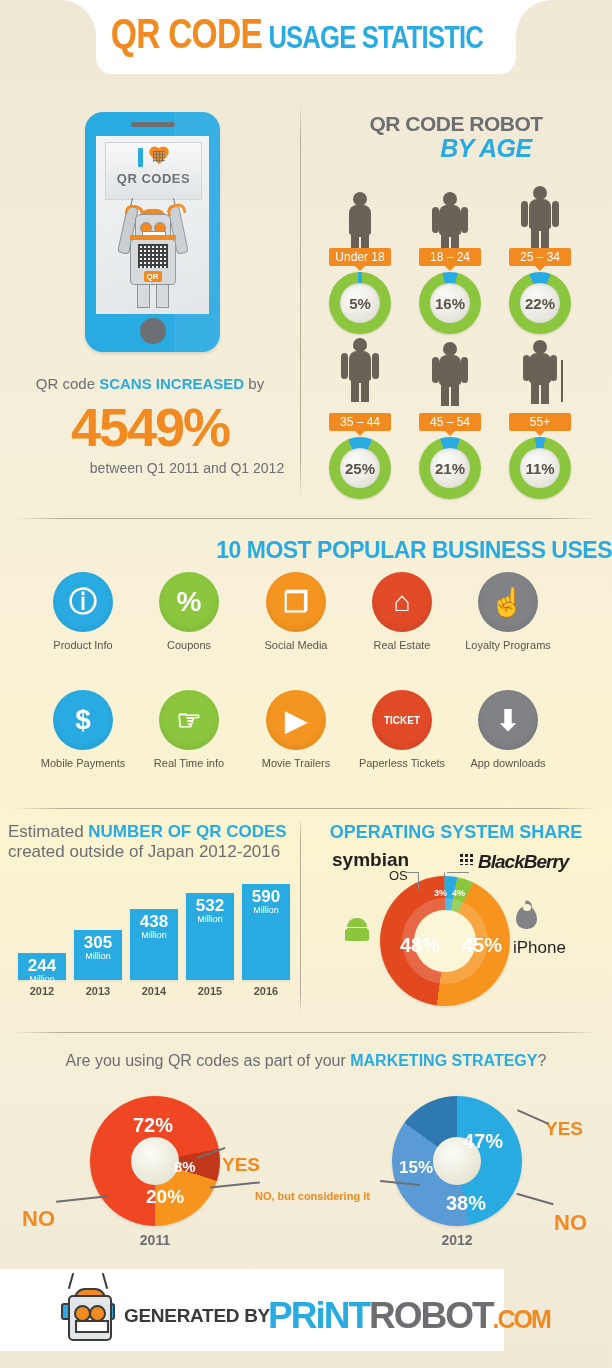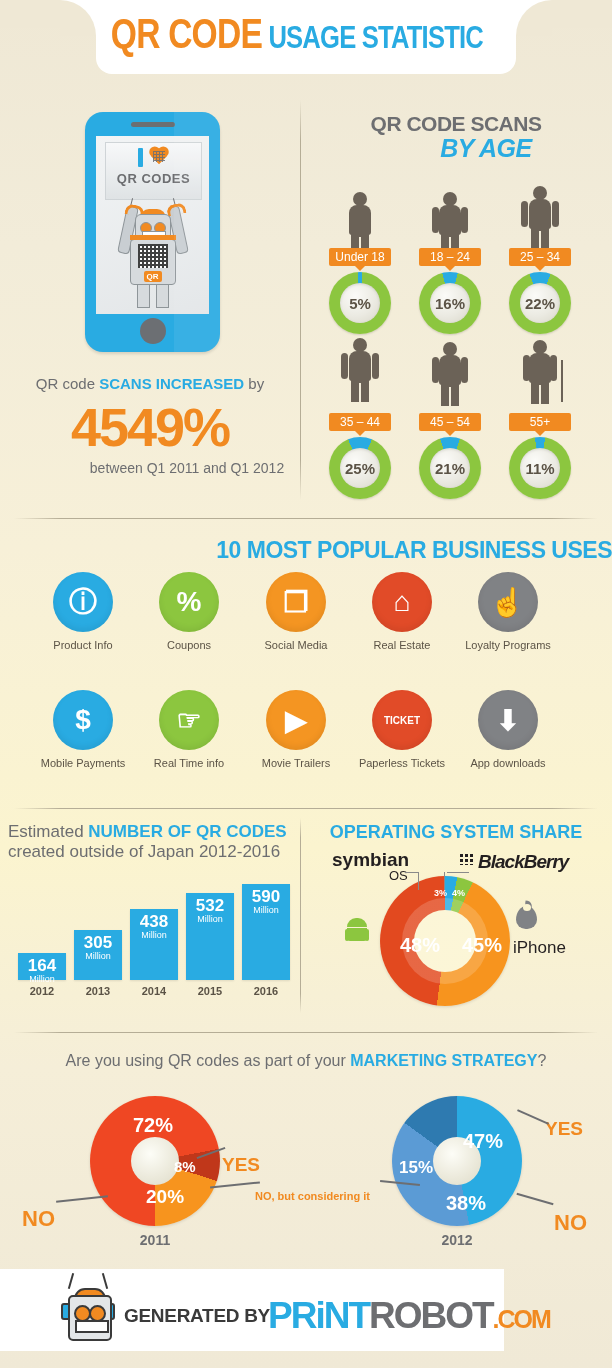--- a/index.html
+++ b/index.html
@@ -248,21 +248,21 @@
     </div>
     <div class="home-btn"></div>
   </div>
 
   <div class="stat-top">
     <span>QR code </span><b>SCANS INCREASED</b><span> by</span>
   </div>
   <div class="stat-big">4549%</div>
   <div class="stat-bot">between Q1 2011 and Q1 2012</div>
 
-  <div class="sec-title age-title1">QR CODE SCANS</div>
+  <div class="sec-title age-title1">QR CODE ROBOT</div>
   <div class="sec-title age-title2">BY AGE</div>
   <div id="age-area">
       <div class="person" style="left: 347px; top: 192px; width: 26px; height: 58px;">
         <span class="p-head"></span>
         <span class="p-body"></span>
         <span class="p-legs"></span>
       </div>
       <div class="tag" style="left: 329px; top: 248px; width: 62px;">Under 18</div>
       <div class="ring" style="left: 329px; top: 272px; background: conic-gradient(from -4.5deg, rgb(41, 171, 226) 0deg, rgb(41, 171, 226) 9deg, rgb(140, 198, 63) 9deg, rgb(140, 198, 63) 360deg); border-radius: 50%; box-shadow: rgba(0, 0, 0, 0.15) 0px 1px 2px;">
         <div style="position: absolute; left: 11px; top: 11px; width: 40px; height: 40px; border-radius: 50%; background: radial-gradient(circle at 38% 32%, rgb(251, 251, 248) 0%, rgb(235, 234, 226) 55%, rgb(217, 215, 201) 100%); box-shadow: rgba(0, 0, 0, 0.12) 0px 1px 3px inset;"></div>
@@ -399,21 +399,21 @@
   <div class="divider-h" style="top:808px;"></div>
   <div class="divider-v" style="left:300px;top:818px;height:195px;"></div>
 
   <div class="sec-title bars-title" style="text-align:left;">
     <span>Estimated </span><b>NUMBER OF QR CODES</b><br>
     <span>created outside of Japan 2012-2016</span>
   </div>
   <div class="bars" id="bars-area">
       <div class="bar-col" style="left: 0px;">
         <div class="bar" style="height:27px;background:#29abe2">
-          <span class="v">164</span>
+          <span class="v">244</span>
           <span class="u">Million</span>
         </div>
         <div class="yr">2012</div>
       </div>
       <div class="bar-col" style="left: 56px;">
         <div class="bar" style="height:50px;background:#29abe2">
           <span class="v">305</span>
           <span class="u">Million</span>
         </div>
         <div class="yr">2013</div>

